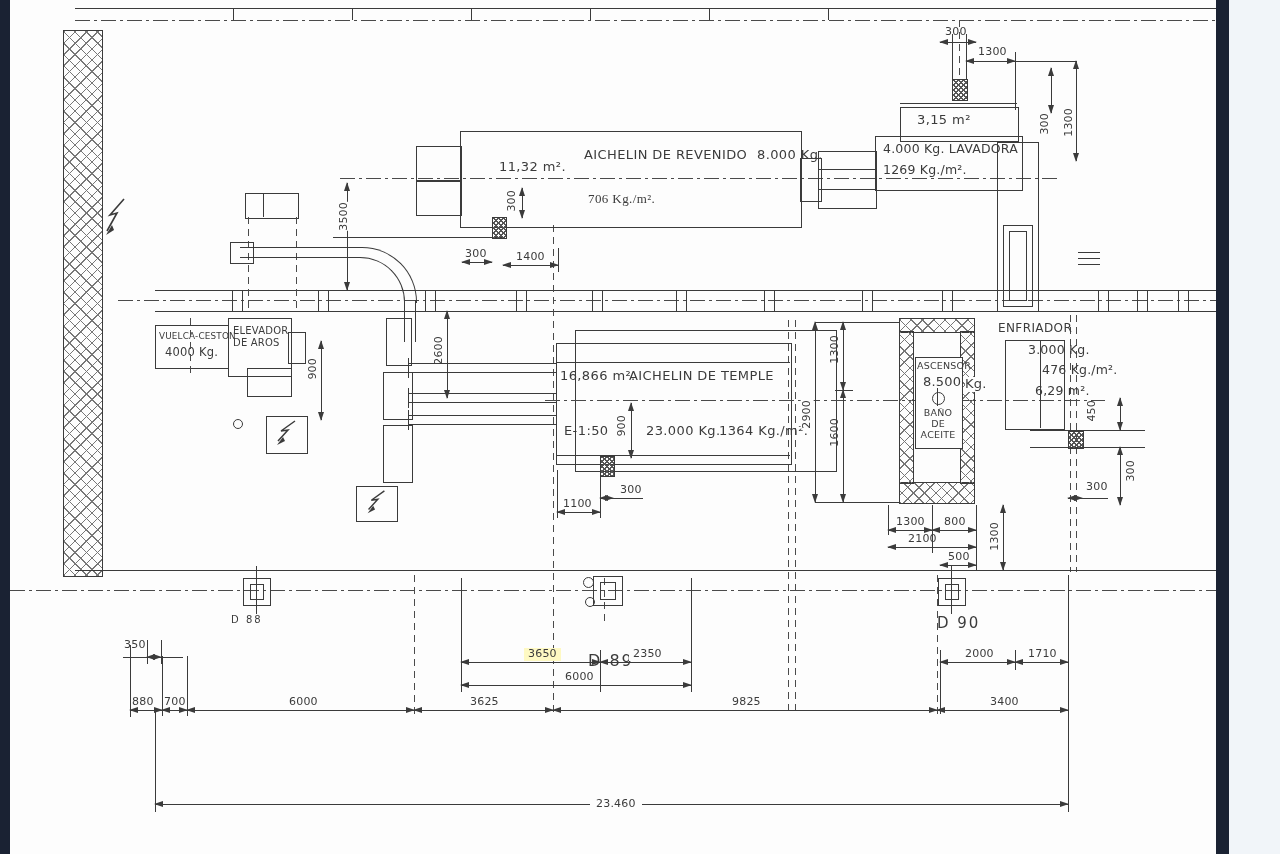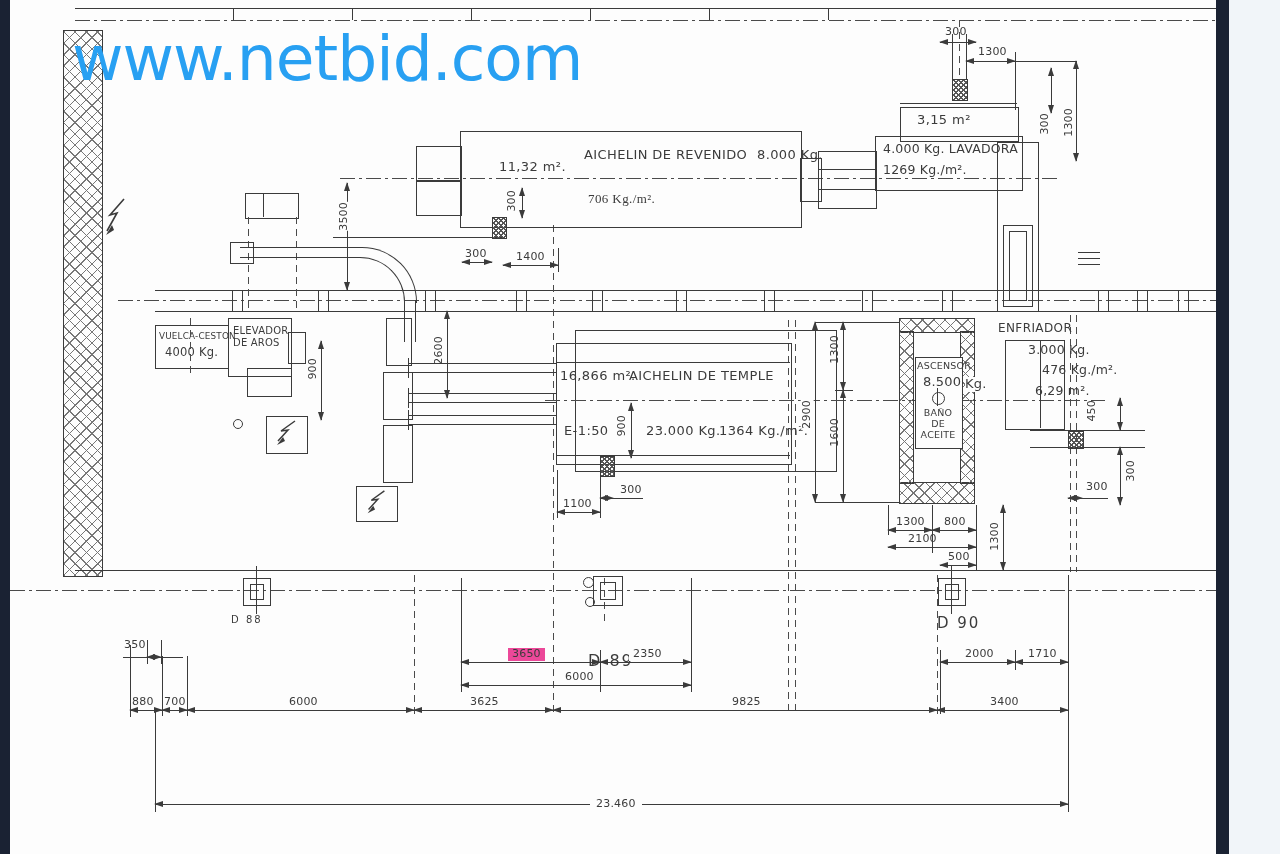--- a/index.html
+++ b/index.html
@@ -50,21 +50,20 @@
   <div class="lv" style="left:590px;top:8px;height:12px;"></div>
   <div class="lv" style="left:709px;top:8px;height:12px;"></div>
   <div class="lv" style="left:828px;top:8px;height:12px;"></div>
 
   <div class="hat" style="left:63px;top:30px;width:38px;height:545px;"></div>
   <svg class="a" style="left:102px;top:197px;" width="26" height="44" viewBox="0 0 26 44">
     <path d="M22 2 L8 18 L15 16 L5 34" fill="none" stroke="#3b3b3b" stroke-width="1.6"></path>
     <path d="M10 28 L4 38 L12 33 Z" fill="#3b3b3b"></path>
   </svg>
 
-  <div id="watermark" style="color:#28a0f2;">www.netbid.com</div>
 
   <div class="lh" style="left:155px;top:290px;width:1061px;"></div>
   <div class="lh" style="left:155px;top:311px;width:1061px;"></div>
   <div class="clh" style="left:118px;top:300px;width:1098px;"></div>
   <div class="tick" style="left:232px;top:290px;"></div>
     <div class="tick" style="left:318px;top:290px;"></div>
   <div class="tick" style="left:425px;top:290px;"></div>
     <div class="tick" style="left:516px;top:290px;"></div>
   <div class="tick" style="left:592px;top:290px;"></div>
     <div class="tick" style="left:676px;top:290px;"></div>
@@ -308,21 +307,21 @@
   <div class="dh" style="left:414px;top:710px;width:139px;"></div>
   <div class="t" style="left:466px;top:696px;background:#fdfdfd;padding:0 4px;">3625</div>
   <div class="dh" style="left:553px;top:710px;width:384px;"></div>
   <div class="t" style="left:728px;top:696px;background:#fdfdfd;padding:0 4px;">9825</div>
   <div class="dh" style="left:937px;top:710px;width:131px;"></div>
   <div class="t" style="left:986px;top:696px;background:#fdfdfd;padding:0 4px;">3400</div>
 
   <div class="dh" style="left:461px;top:685px;width:230px;"></div>
   <div class="t" style="left:561px;top:671px;background:#fdfdfd;padding:0 4px;">6000</div>
   <div class="dh" style="left:461px;top:662px;width:139px;"></div>
-  <div class="t" style="left:508px;top:648px;background:#ec4899;padding:0 4px;">3650</div>
+  <div class="t" style="left:524px;top:648px;background:#fef9c3;padding:0 4px;">3650</div>
   <div class="dh" style="left:600px;top:662px;width:91px;"></div>
   <div class="t" style="left:629px;top:648px;background:#fdfdfd;padding:0 4px;">2350</div>
   <div class="dh" style="left:940px;top:662px;width:75px;"></div>
   <div class="t" style="left:961px;top:648px;background:#fdfdfd;padding:0 4px;">2000</div>
   <div class="dh" style="left:1015px;top:662px;width:53px;"></div>
   <div class="t" style="left:1025px;top:648px;background:#fdfdfd;padding:0 3px;">1710</div>
 
   <div class="dh" style="left:155px;top:804px;width:913px;"></div>
   <div class="t" style="left:590px;top:798px;background:#fdfdfd;padding:0 6px;">23.460</div>
 </div>

